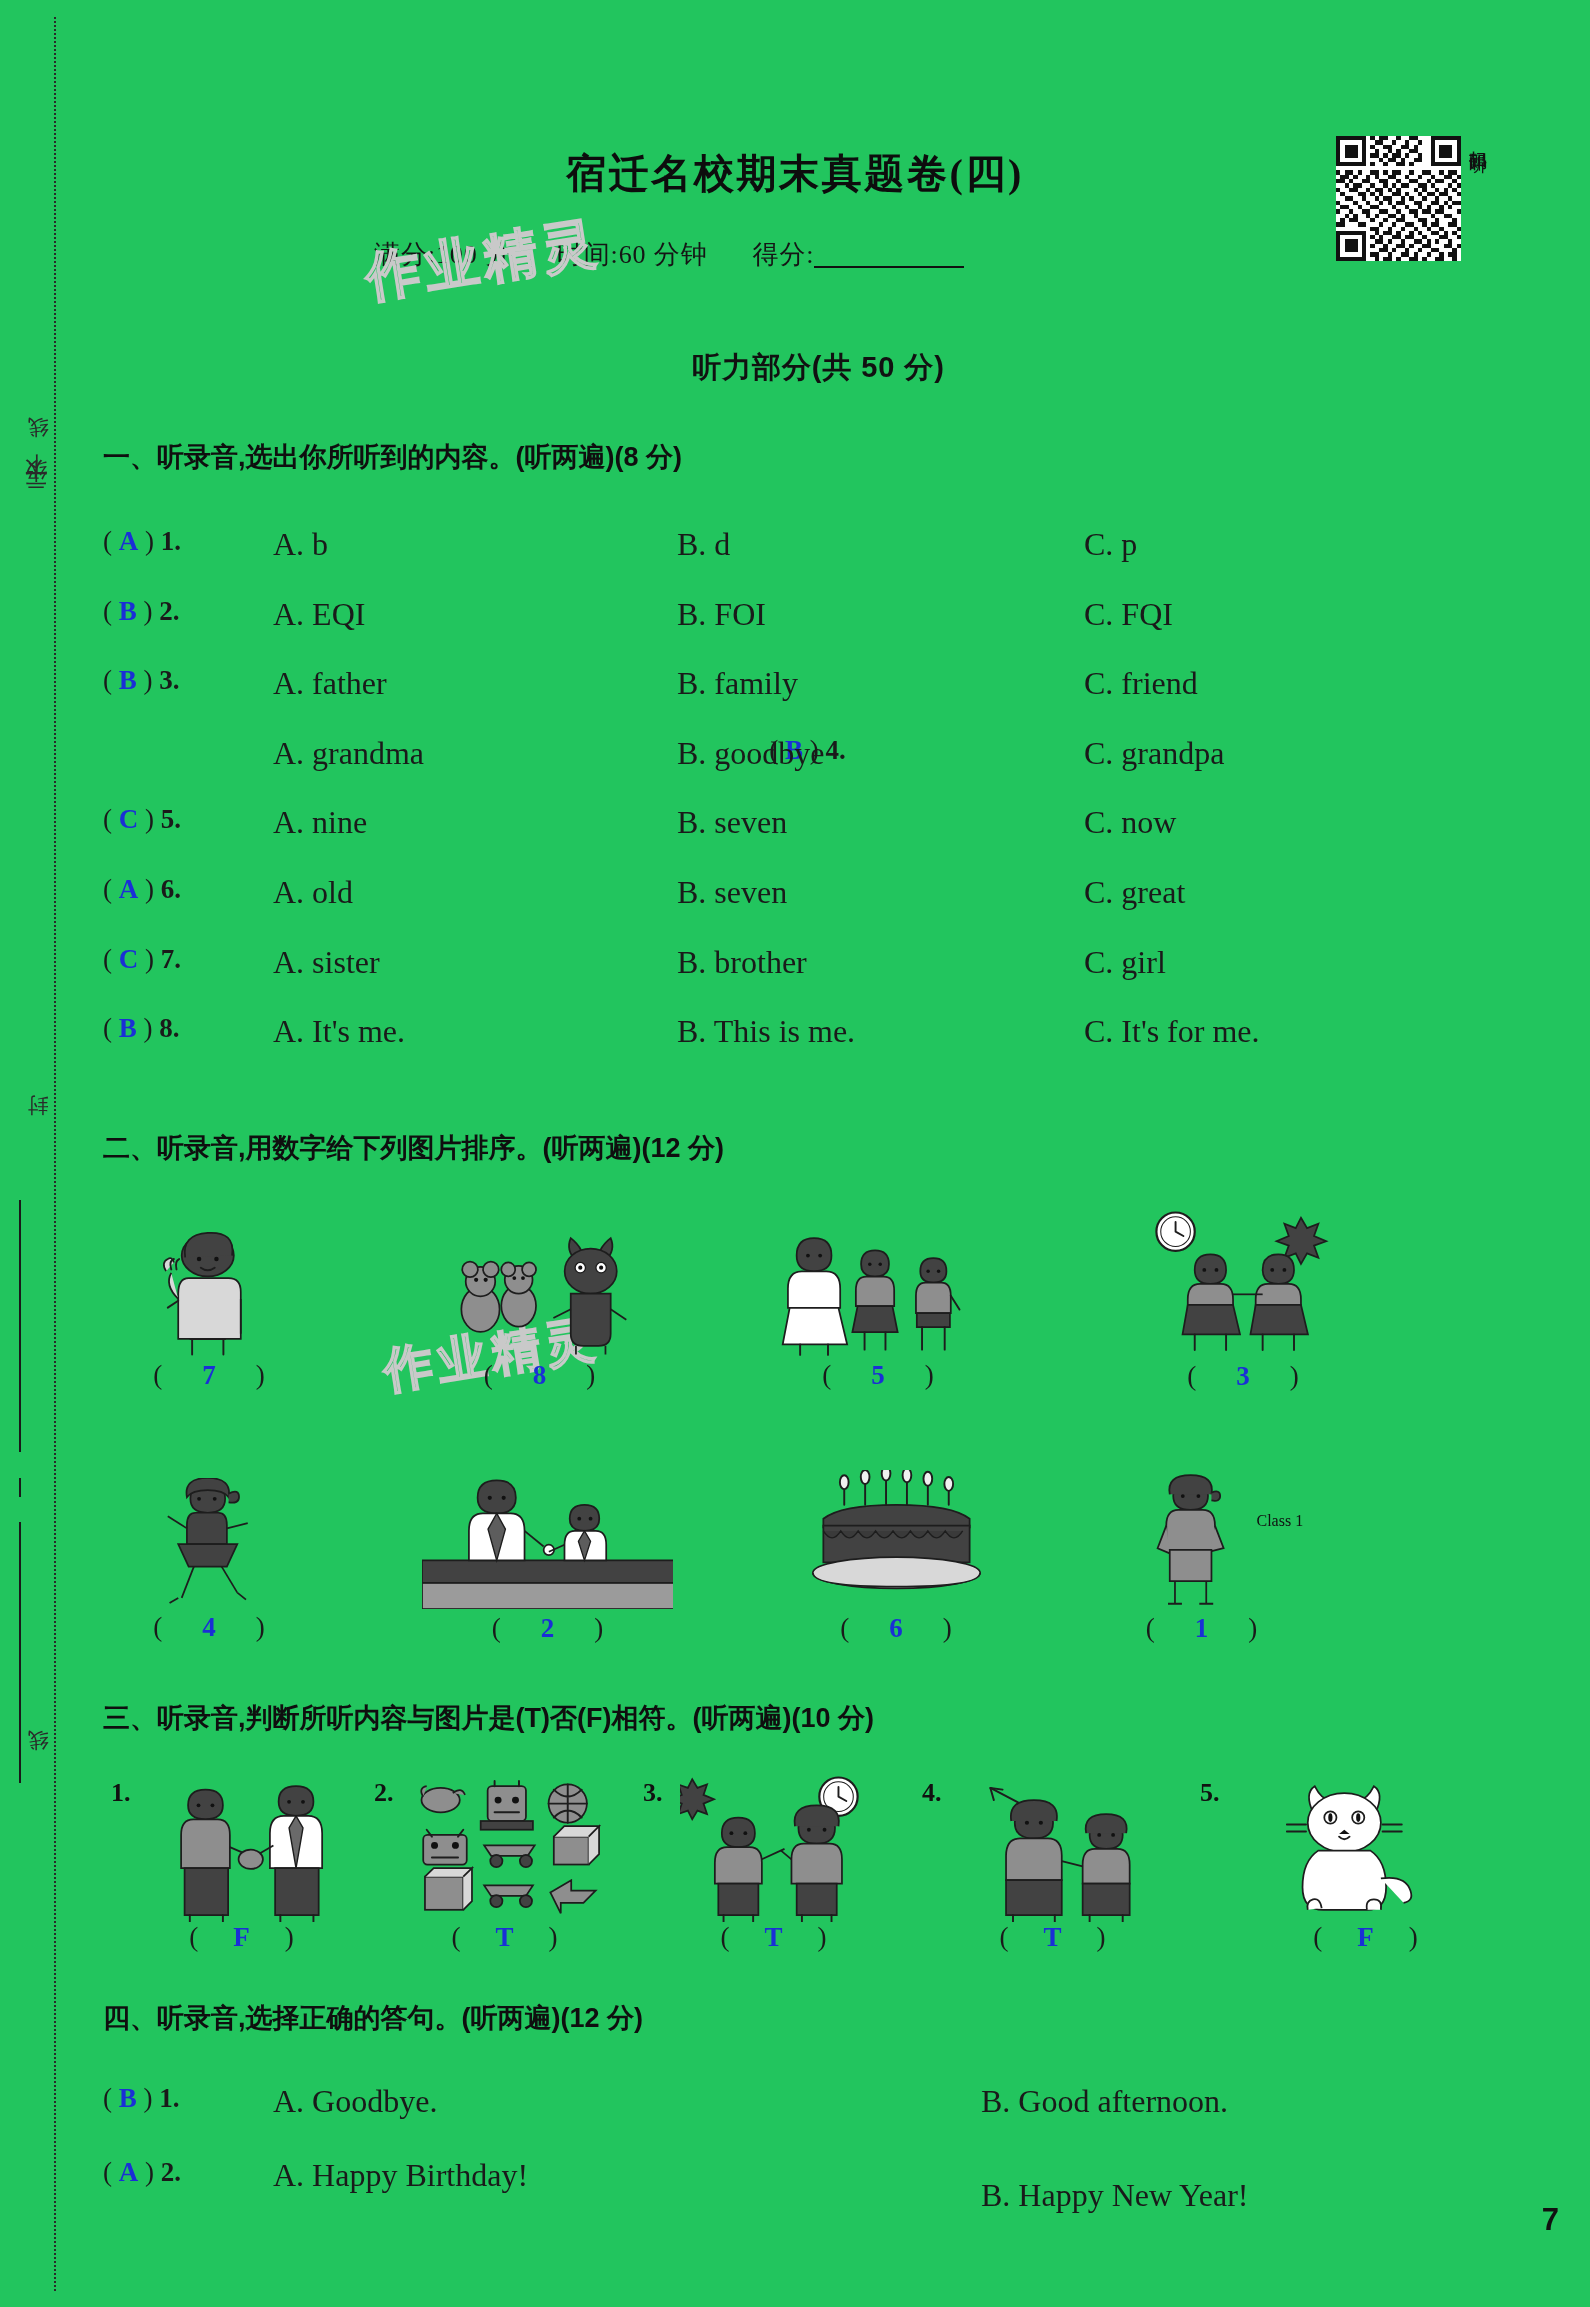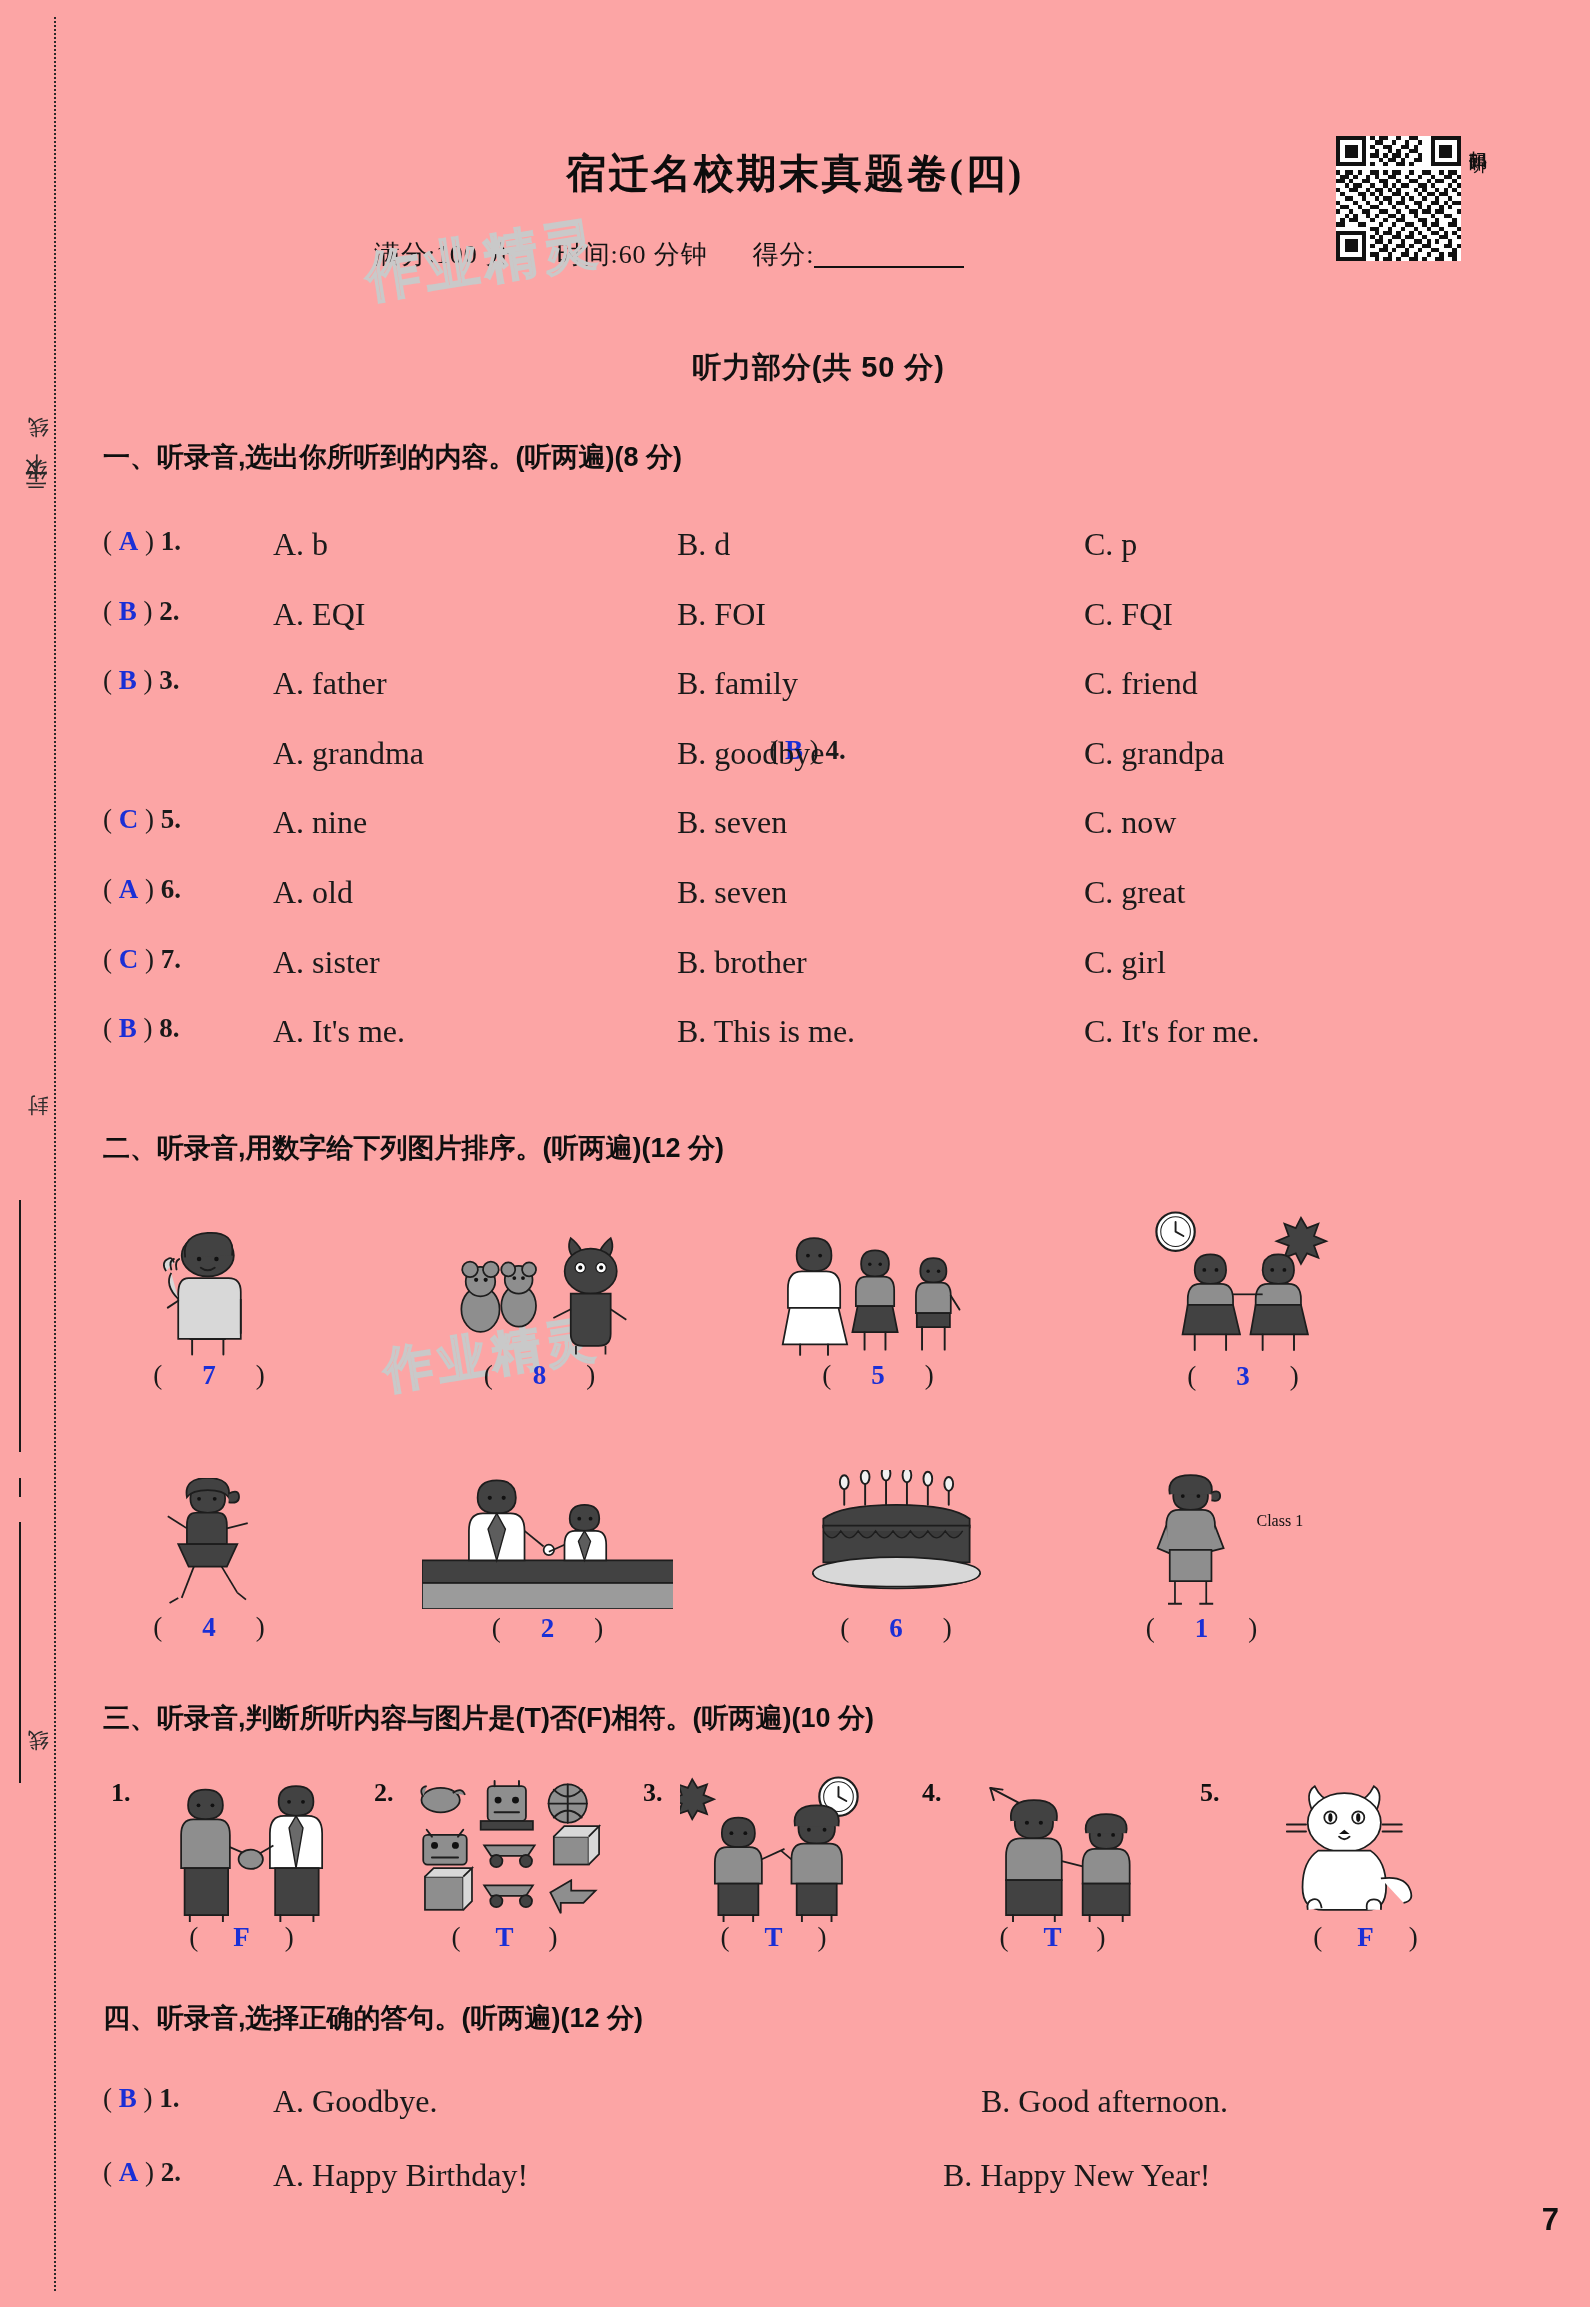--- a/index.html
+++ b/index.html
@@ -8,21 +8,21 @@
     background: #ffffff;
   }
   body {
     font-family: "Liberation Serif", serif;
     color: #111;
   }
   #page {
     position: relative;
     width: 1590px;
     height: 2307px;
-    background: #fca5a5;
+    background: #22c55e;
     overflow: hidden;
   }
 
   
   .margin-dashed {
     position: absolute;
     left: 54px;
     top: 17.4px;
     height: 2274px;
     border-left: 2.6px dotted #2a2a2a;
@@ -869,19 +869,19 @@
   <div class="row" style="top:2083px;">
     <span>(&nbsp;<span class="ans">B</span>&nbsp;)</span>
     <span class="qnum">1.</span>
     <span class="opt optA">A. Goodbye.</span>
     <span class="opt" style="left:878px;">B. Good afternoon.</span>
   </div>
   <div class="row" style="top:2157px;">
     <span>(&nbsp;<span class="ans">A</span>&nbsp;)</span>
     <span class="qnum">2.</span>
     <span class="opt optA">A. Happy Birthday!</span>
-    <span class="opt" style="left:840px;">B. Happy New Year!</span>
+    <span class="opt" style="left:878px;margin-top:20px;">B. Happy New Year!</span>
   </div>
 
   <div class="pageno">7</div>
 
 </div>
 
 
 </body></html>

